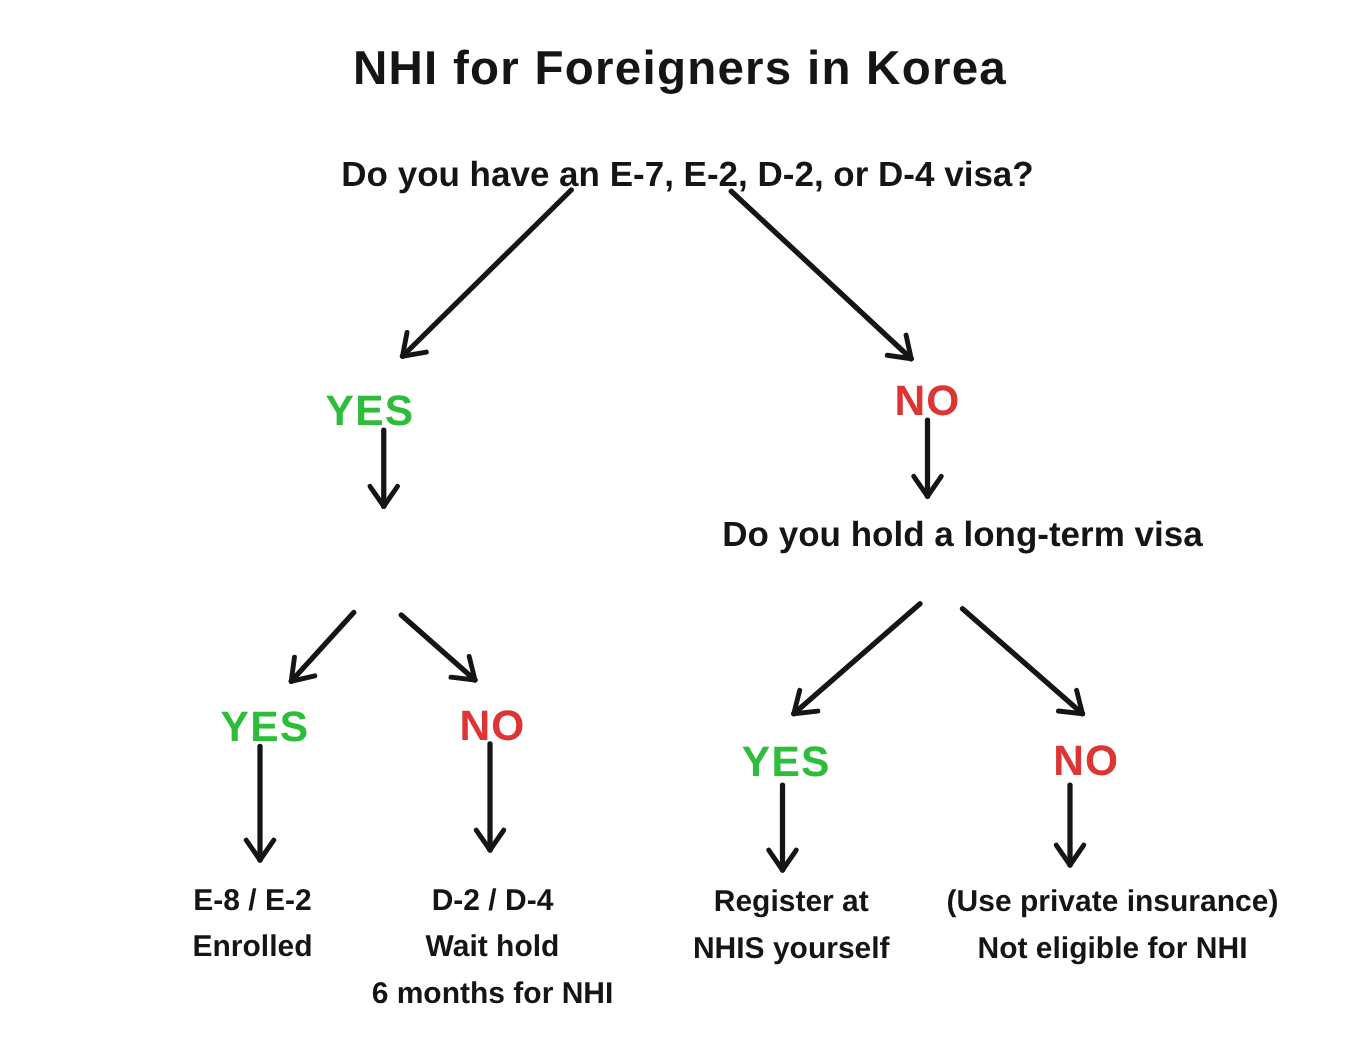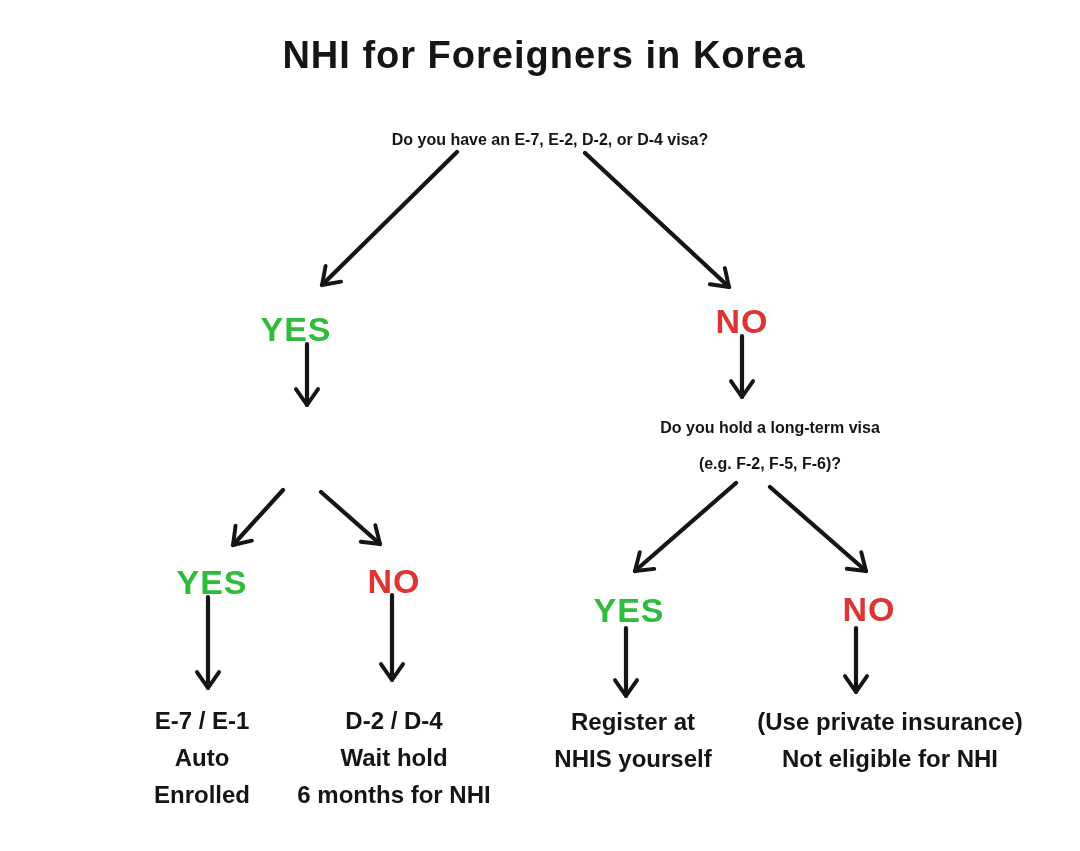--- a/index.html
+++ b/index.html
@@ -42,21 +42,21 @@
     position:absolute;
     transform:translateX(-50%);
     white-space:nowrap;
     text-align:center;
   }
   .title{
     font-size:38px;
     letter-spacing:1px;
   }
   .question{
-    font-size:16px;
+    font-size:28px;
     line-height:36px;
   }
   .decision{
     font-size:34px;
     letter-spacing:1px;
   }
   .yes{color:var(--yes-green);}
   .no{color:var(--no-red);}
   .leaf{
     font-size:24px;
@@ -92,34 +92,32 @@
 
   <div class="node question" style="left:550px; top:122px;">Do you have an E-7, E-2, D-2, or D-4 visa?</div>
 
   <div class="node decision yes" style="left:296px; top:310px;">YES</div>
 
   <div class="node decision no" style="left:742px; top:302px;">NO</div>
 
 
   <div class="node question" style="left:770px; top:410px;">
     <div>Do you hold a long-term visa</div>
-    <div>(e.g. F-2, F-5, F-6)?</div>
   </div>
 
   <div class="node decision yes" style="left:212px; top:563px;">YES</div>
 
   <div class="node decision no" style="left:394px; top:562px;">NO</div>
 
   <div class="node decision yes" style="left:629px; top:591px;">YES</div>
 
   <div class="node decision no" style="left:869px; top:590px;">NO</div>
 
   <div class="node leaf" style="left:202px; top:702px;">
-    <div>E-7 / E-1</div>
-    <div>Auto</div>
+    <div>E-8 / E-2</div>
     <div>Enrolled</div>
   </div>
 
   <div class="node leaf" style="left:394px; top:702px;">
     <div>D-2 / D-4</div>
     <div>Wait hold</div>
     <div>6 months for NHI</div>
   </div>
 
   <div class="node leaf" style="left:633px; top:703px;">

